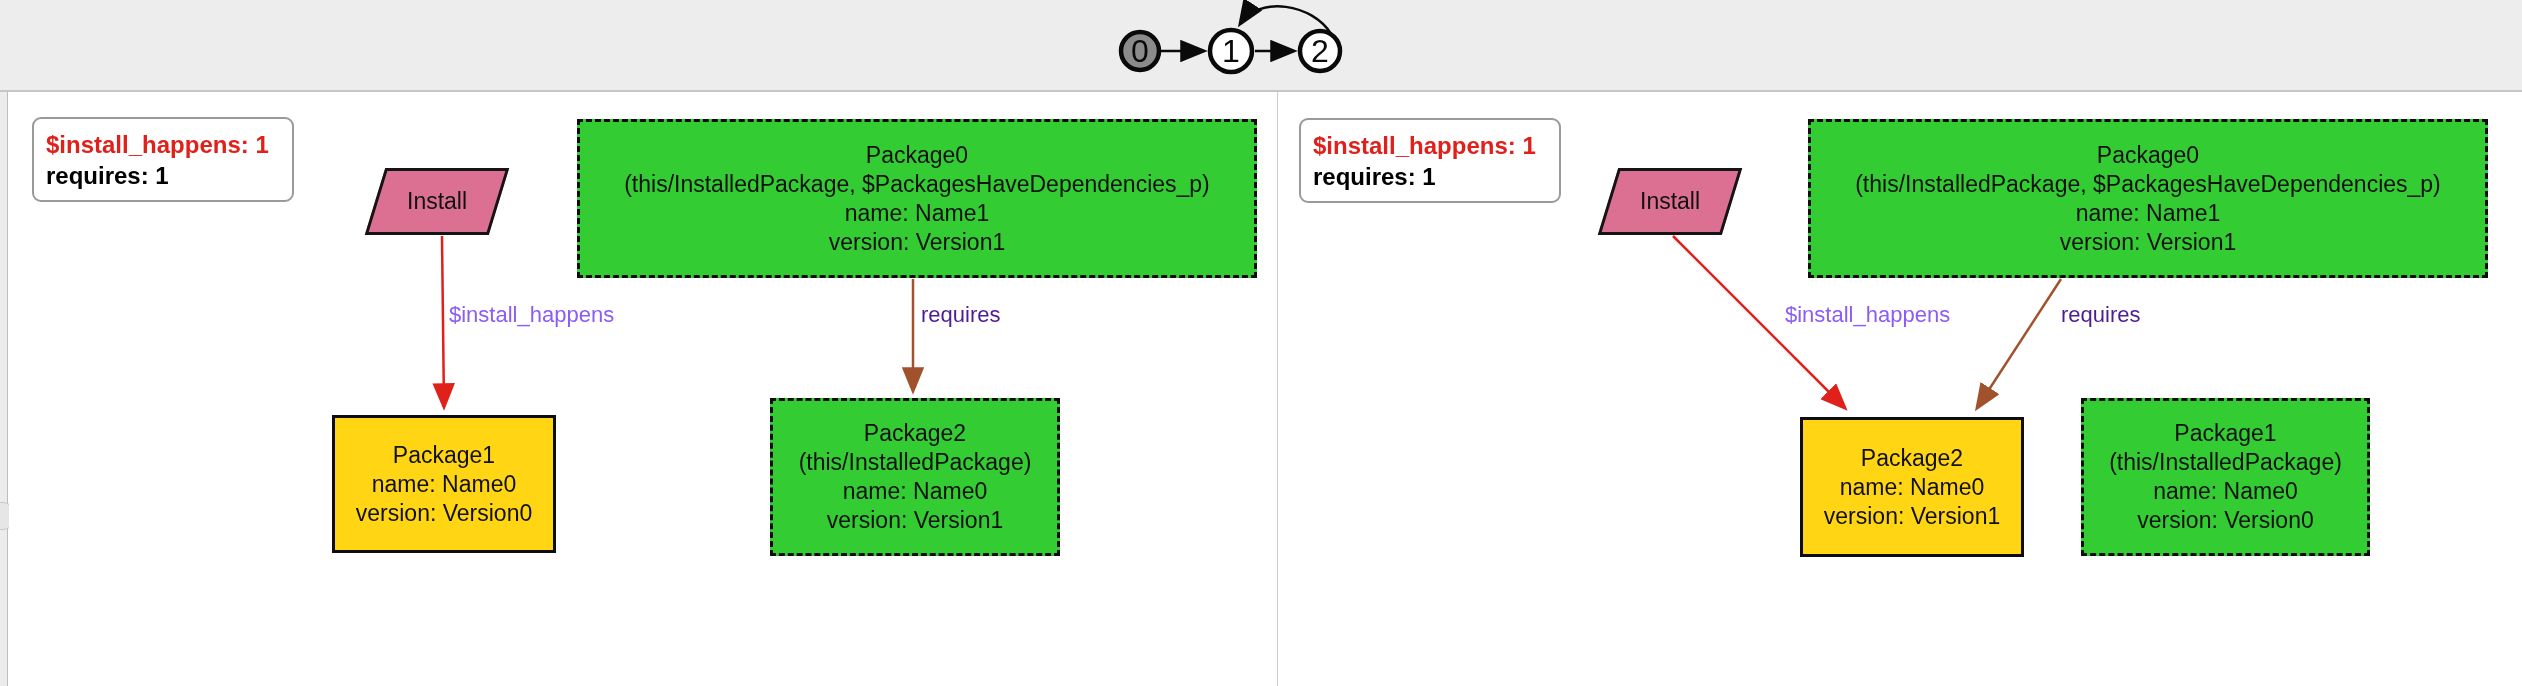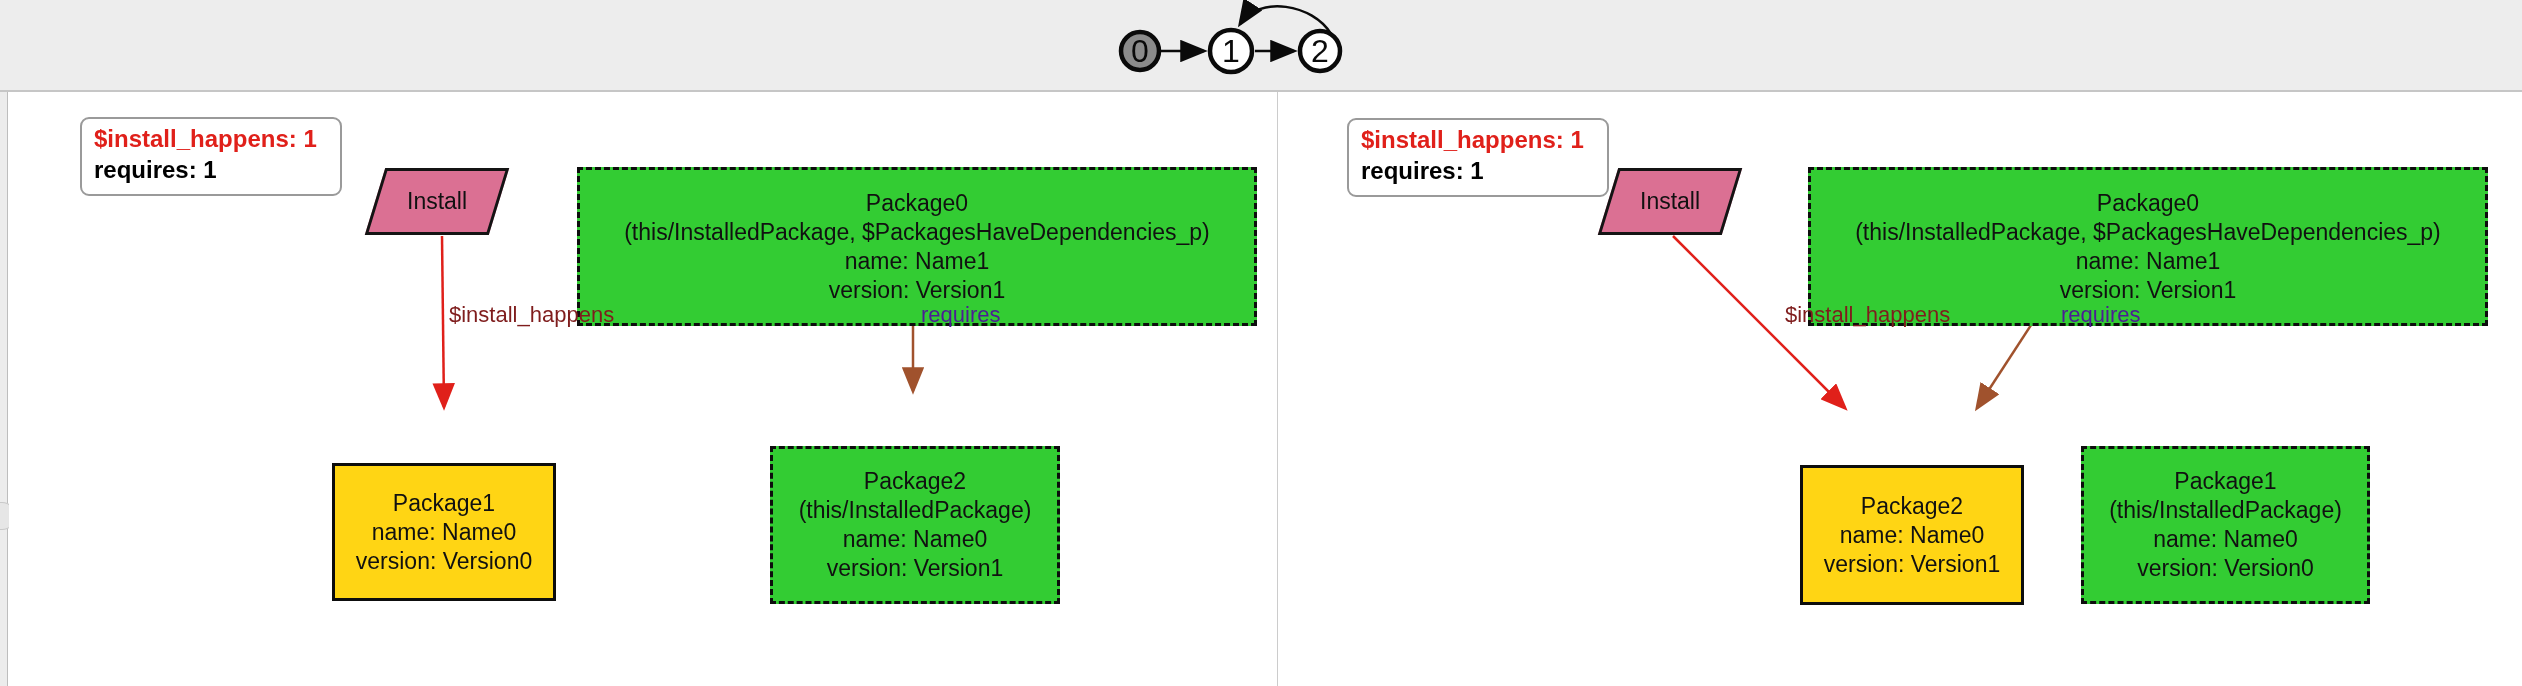--- a/index.html
+++ b/index.html
@@ -26,42 +26,42 @@
     border-radius:0 14px 14px 0;
   }
   
   .panel{position:absolute;top:92px;height:594px;background:#fff;}
   .panel-left{left:9px;width:1266px;}
   .panel-right{left:1277px;width:1245px;border-left:1px solid #cccccc;box-sizing:content-box;}
   .panel svg.edges{position:absolute;left:0;top:0;}
   
   .legend{
     position:absolute;background:#fff;border:2px solid #9a9a9a;border-radius:9px;
-    padding:4px 12px 9px 12px;font-size:24px;font-weight:bold;line-height:31px;
-    white-space:nowrap;box-sizing:border-box;margin-left:48px;
+    padding:10px 12px 9px 12px;font-size:24px;font-weight:bold;line-height:31px;
+    white-space:nowrap;box-sizing:border-box;
   }
   .legend .red{color:#e0201a;}
   .legend .brown{color:#000000;}
   
   .node-box{
     position:absolute;display:flex;flex-direction:column;justify-content:center;
     align-items:center;text-align:center;font-size:23px;line-height:29px;
-    box-sizing:border-box;white-space:nowrap;margin-top:48px;
+    box-sizing:border-box;white-space:nowrap;
   }
   .green-node{background:#33cc33;border:3px dashed #0d0d0d;}
   .yellow-node{background:#ffd514;border:3px solid #0d0d0d;}
   .install-node{
     position:absolute;background:#db7093;border:3px solid #141414;
     transform:skewX(-17deg);display:flex;align-items:center;justify-content:center;
     font-size:23px;box-sizing:border-box;
   }
   .install-node .unskew{transform:skewX(17deg);}
   
   .edge-label{position:absolute;font-size:22px;white-space:nowrap;}
-  .edge-label.red{color:#7f1d1d;}
+  .edge-label.red{color:#8b5cf6;}
   .edge-label.brown{color:#4c1d95;}
 </style>
 </head>
 <body>
 
 <svg width="0" height="0" style="position:absolute">
   <defs>
     <marker id="arrow-black" markerWidth="11" markerHeight="9" refX="9.5" refY="4.5" orient="auto">
       <path d="M0,0 L11,4.5 L0,9 z" fill="#0a0a0a"></path>
     </marker>

